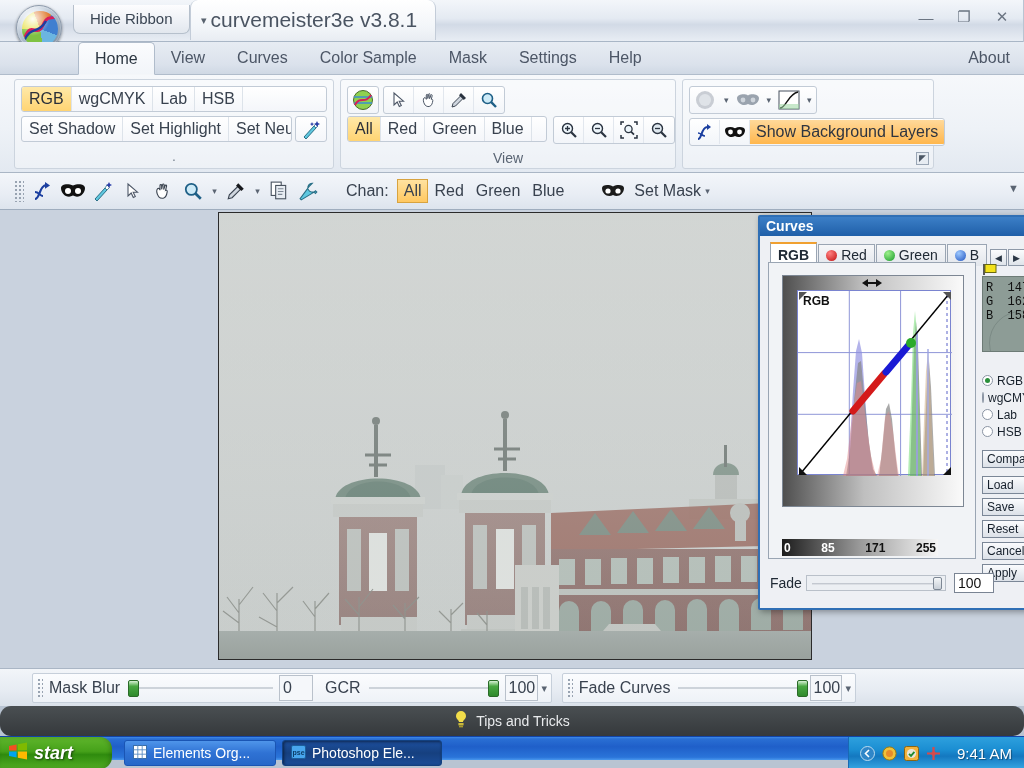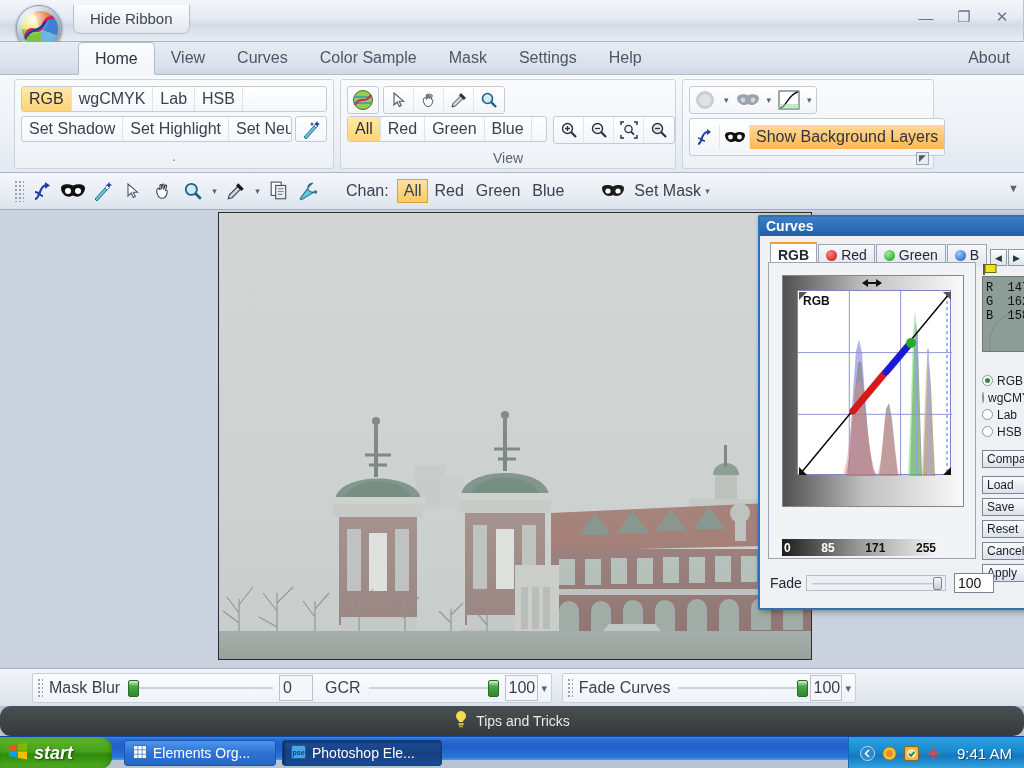--- a/index.html
+++ b/index.html
@@ -114,21 +114,21 @@
                   border-right:1px solid #e2e7ee;}
   .toolstrip .ti:last-child{border-right:none;}
 
   
   #g3{ left:682px; width:252px; }
   #g3 .row1{ position:absolute; left:6px; top:6px; display:flex; align-items:center;
              border:1px solid #c2cbd6; border-radius:3px; background:linear-gradient(to bottom,#ffffff,#f2f5f9); height:28px;}
   #g3 .row1 .cell{ display:flex;align-items:center; padding:0 3px; height:26px;}
   #g3 .row1 .ddarrow{ font-size:9px; color:#5a6472; padding:0 4px;}
   #g3 .row2{ position:absolute; left:6px; top:38px; display:flex; align-items:center;
-             border:1px solid #c2cbd6; border-radius:3px; overflow:hidden; height:38px;
+             border:1px solid #c2cbd6; border-radius:3px; overflow:hidden; height:28px;
              background:linear-gradient(to bottom,#ffffff,#f2f5f9);}
   #g3 .sbl{ background:linear-gradient(to bottom,#ffd99a,#ffb74d); color:#2f3540;
             font-size:16px; padding:0 6px; line-height:24px; white-space:nowrap;}
 
   
   .toolbar2{
     position:absolute; left:0; top:173px; width:1024px; height:37px;
     background:linear-gradient(to bottom,#f3f6fa,#e8edf4 60%,#dde4ed);
     border-bottom:1px solid #9fadbe;
     display:flex; align-items:center;
@@ -295,20 +295,23 @@
           <path d="M3 26 C10 8, 15 30, 22 12 C26 4, 30 8, 34 6" stroke="#d81e5b" stroke-width="3" fill="none"></path>
           <path d="M2 30 C9 14, 16 24, 24 10" stroke="#1b3fa0" stroke-width="2.4" fill="none"></path>
         </svg>
       </div>
     </div>
 
     <div class="hide-ribbon">
       <span>Hide Ribbon</span>
     </div>
 
+    <div class="doc-tab">
+      <span class="caret">▾</span><span>curvemeister3e v3.8.1</span>
+    </div>
 
 
     <div class="wbtns">
       <div class="wbtn">—</div>
       <div class="wbtn">❐</div>
       <div class="wbtn">✕</div>
     </div>
   </div>
 
   <div class="tabstrip">

